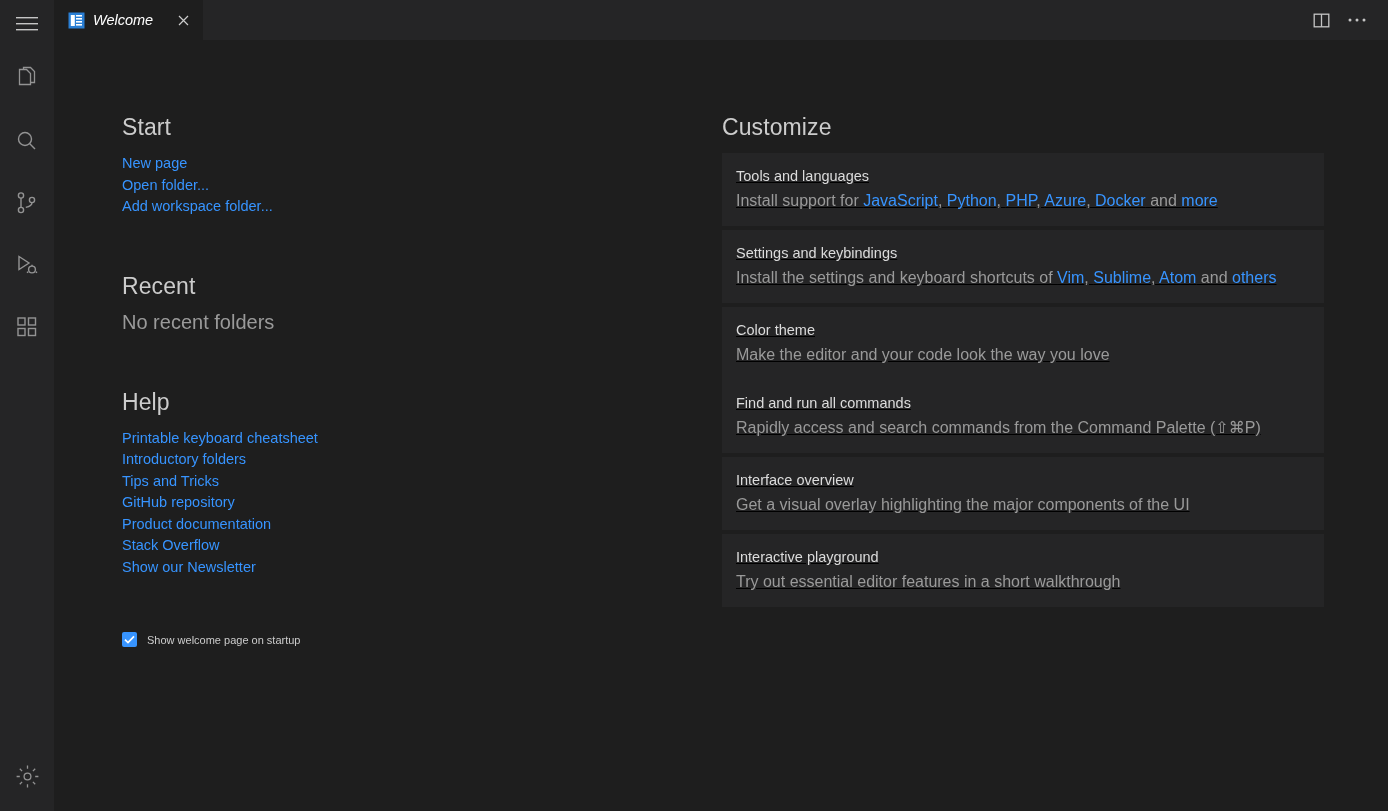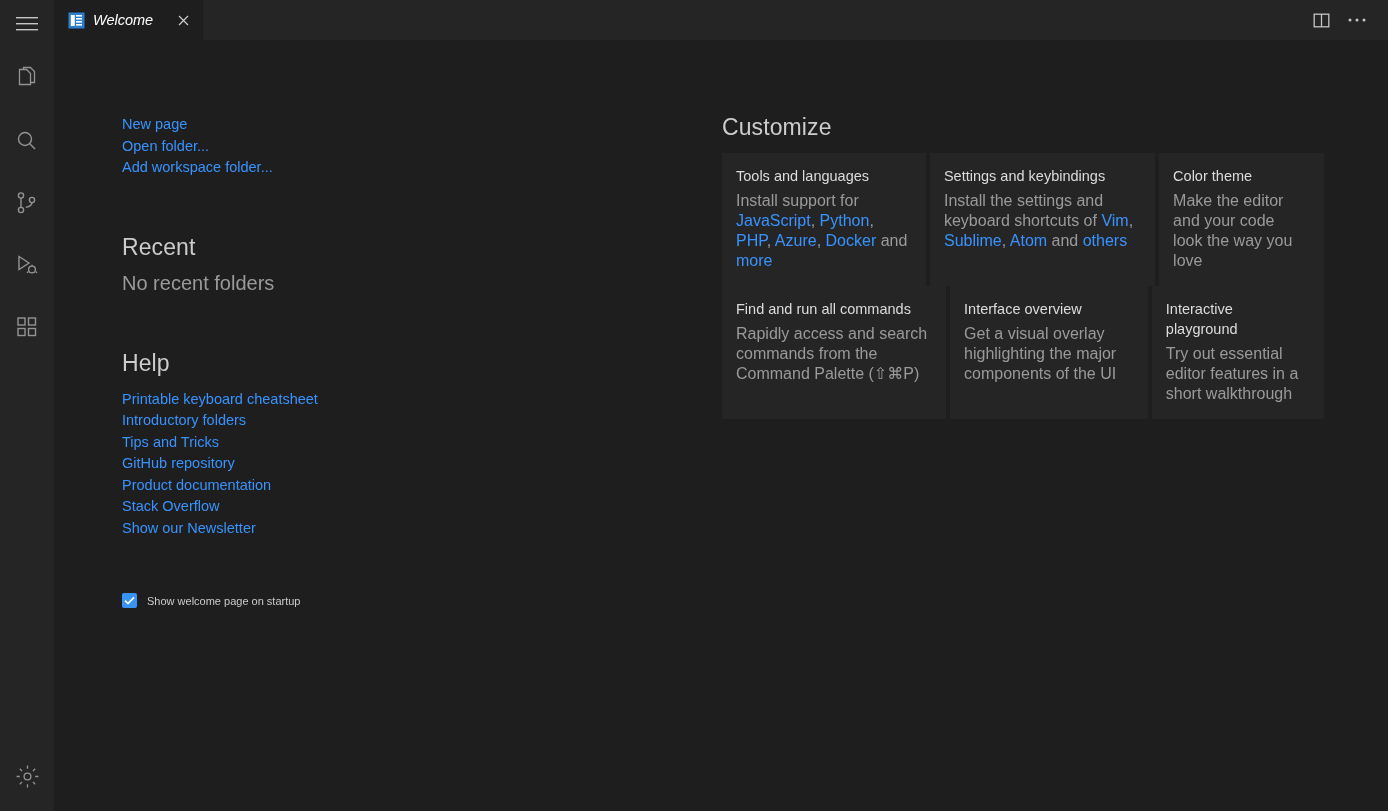--- a/index.html
+++ b/index.html
@@ -183,21 +183,21 @@
     flex: 0 0 15px;
   }
   .checkbox svg { display: block; }
   .startup-label {
     color: #cccccc;
     font-size: 11px;
     cursor: pointer;
   }
 
   
-  .cards { display: flex; flex-direction: row; gap: 4px; }
+  .cards { display: flex; flex-direction: column; gap: 4px; text-decoration: underline; }
   .card {
     background: #252526;
     padding: 13px 16px 15px 14px;
     cursor: pointer;
   }
   .card-title {
     color: #dcdcdc;
     font-size: 14.5px;
     line-height: 20px;
     margin-bottom: 5px;
@@ -316,20 +316,21 @@
           </svg>
         </div>
       </div>
     </div>
 
     <div class="welcome">
       <div class="welcome-inner">
 
         <div class="col-left">
 
+          <h2 class="section-title">Start</h2>
           <div>
             <a class="link">New page</a>
             <a class="link">Open folder...</a>
             <a class="link">Add workspace folder...</a>
           </div>
 
           <div class="block-gap-recent">
             <h2 class="section-title">Recent</h2>
             <div class="muted">No recent folders</div>
           </div>

